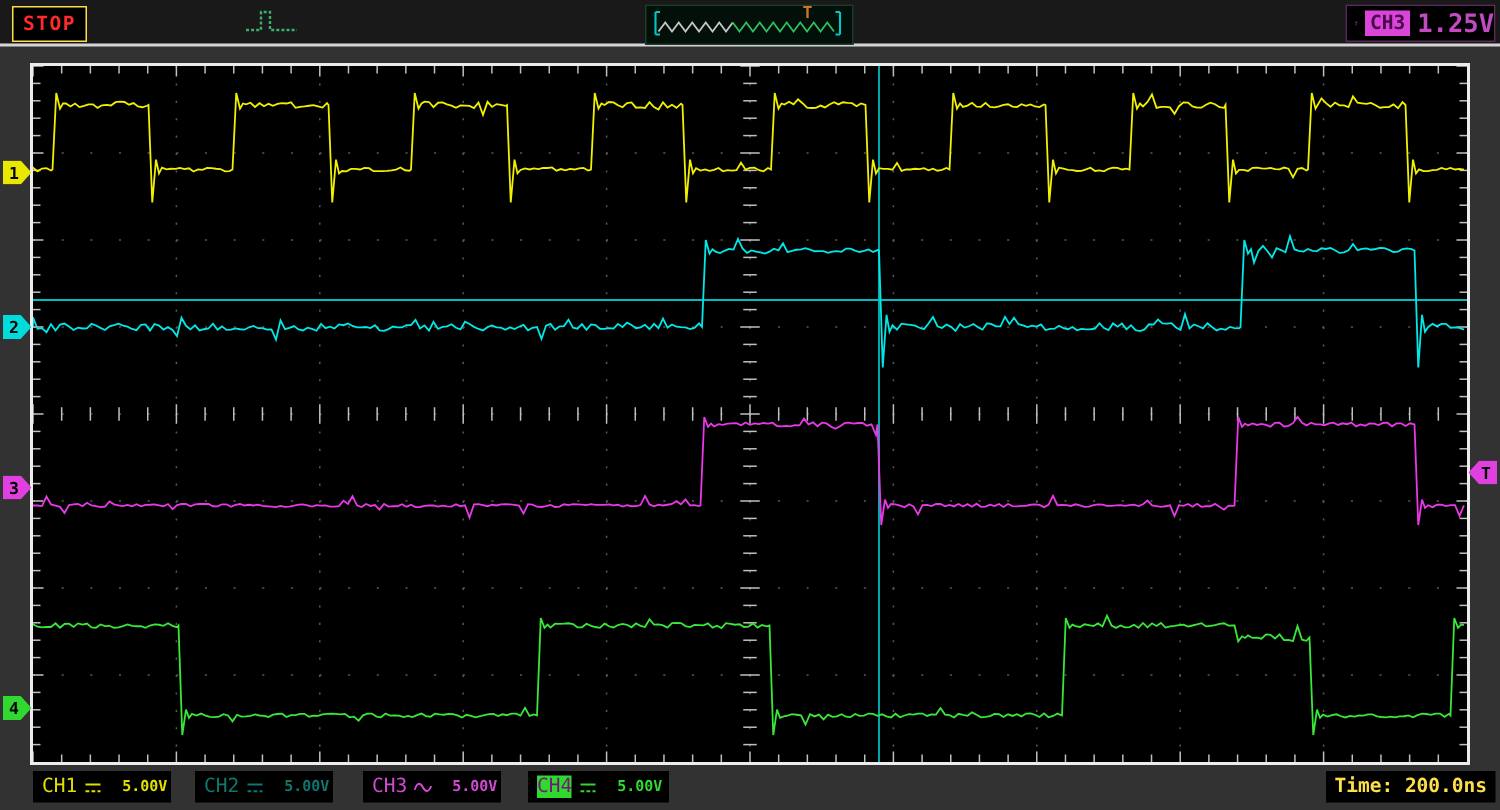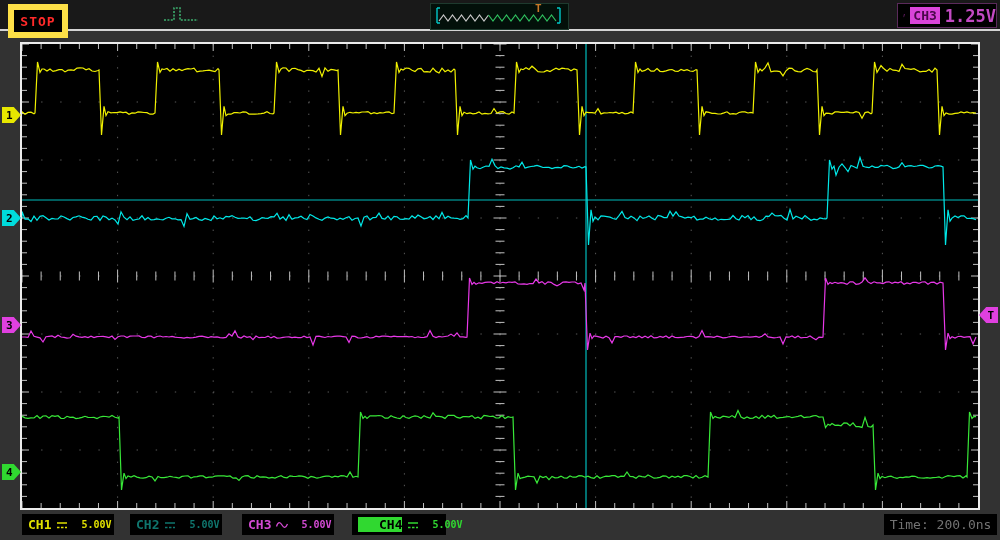--- a/index.html
+++ b/index.html
@@ -2,21 +2,21 @@
 <html><head>
 <meta charset="utf-8">
 <style>
   html,body{margin:0;padding:0;background:#323232;}
   #root{position:relative;width:1000px;height:540px;background:#323232;overflow:hidden;
         font-family:"DejaVu Sans Mono","Liberation Mono",monospace;}
   
   .topbar{position:absolute;left:0;top:0;width:1000px;height:29px;background:#191919;}
   .topsep{position:absolute;left:0;top:29px;width:1000px;height:2px;background:#d4d4d4;}
   .stopbox{position:absolute;left:8px;top:4px;width:48px;height:22px;background:#000;
-           border:6px solid #fde047;display:flex;align-items:center;justify-content:center;}
+           border:1px solid #fde047;display:flex;align-items:center;justify-content:center;}
   .stopbox span{color:#ff2a2a;font-size:13px;font-weight:bold;letter-spacing:1px;}
   .trigtype{position:absolute;left:161px;top:3px;width:42px;height:24px;}
   .preview{position:absolute;left:430px;top:3px;width:137px;height:25px;background:#03100a;
            border:1px solid #1e3a2e;}
   .preview .tmark{position:absolute;left:104px;top:-2px;color:#c87828;font-size:11px;font-weight:bold;}
   .trigbox{position:absolute;left:897px;top:3px;width:100px;height:25px;background:#000;
            border:1px solid #5a2a5a;display:flex;align-items:center;gap:5px;padding-left:5px;box-sizing:border-box;}
   .trigsrc{background:#d944d9;color:#4a084a;font-size:13px;font-weight:bold;padding:0 3px;line-height:17px;}
   .triglvl{color:#c34ac3;font-size:17px;font-weight:bold;}
   
@@ -28,28 +28,28 @@
           justify-content:flex-start;padding-left:4px;box-sizing:border-box;
           clip-path:polygon(0 0,62% 0,100% 50%,62% 100%,0 100%);
           color:#000;font-size:11px;font-weight:bold;}
   .tposmark{position:absolute;left:979px;width:19px;height:16px;display:flex;align-items:center;
           justify-content:flex-end;padding-right:4px;box-sizing:border-box;
           clip-path:polygon(100% 0,38% 0,0 50%,38% 100%,100% 100%);
           color:#000;font-size:11px;font-weight:bold;}
   
   .chbox{position:absolute;top:514px;height:21px;background:#000;display:flex;align-items:center;
          gap:4px;padding:0 6px;box-sizing:border-box;}
-  .chbox .lbl{font-size:13px;font-weight:bold;}
+  .chbox .lbl{font-size:13px;font-weight:normal;}
   .chbox .val{font-size:10px;font-weight:bold;margin-left:8px;}
   .chbox.selected .lbl{background:currentColor;}
-  .chbox.selected .lbl span{color:#000000;margin-left:21px;}
+  .chbox.selected .lbl span{color:#701a75;}
   .coup{flex:0 0 auto;}
   .timebox{position:absolute;top:514px;left:884px;width:113px;height:21px;background:#000;
            display:flex;align-items:center;justify-content:center;}
-  .timebox span{color:#737373;font-size:13px;font-weight:normal;}
+  .timebox span{color:#fde047;font-size:13px;font-weight:bold;}
 </style>
 </head>
 <body>
 
 <div id="root">
 
   <div class="topbar"></div>
   <div class="topsep"></div>
 
   <div class="stopbox">

